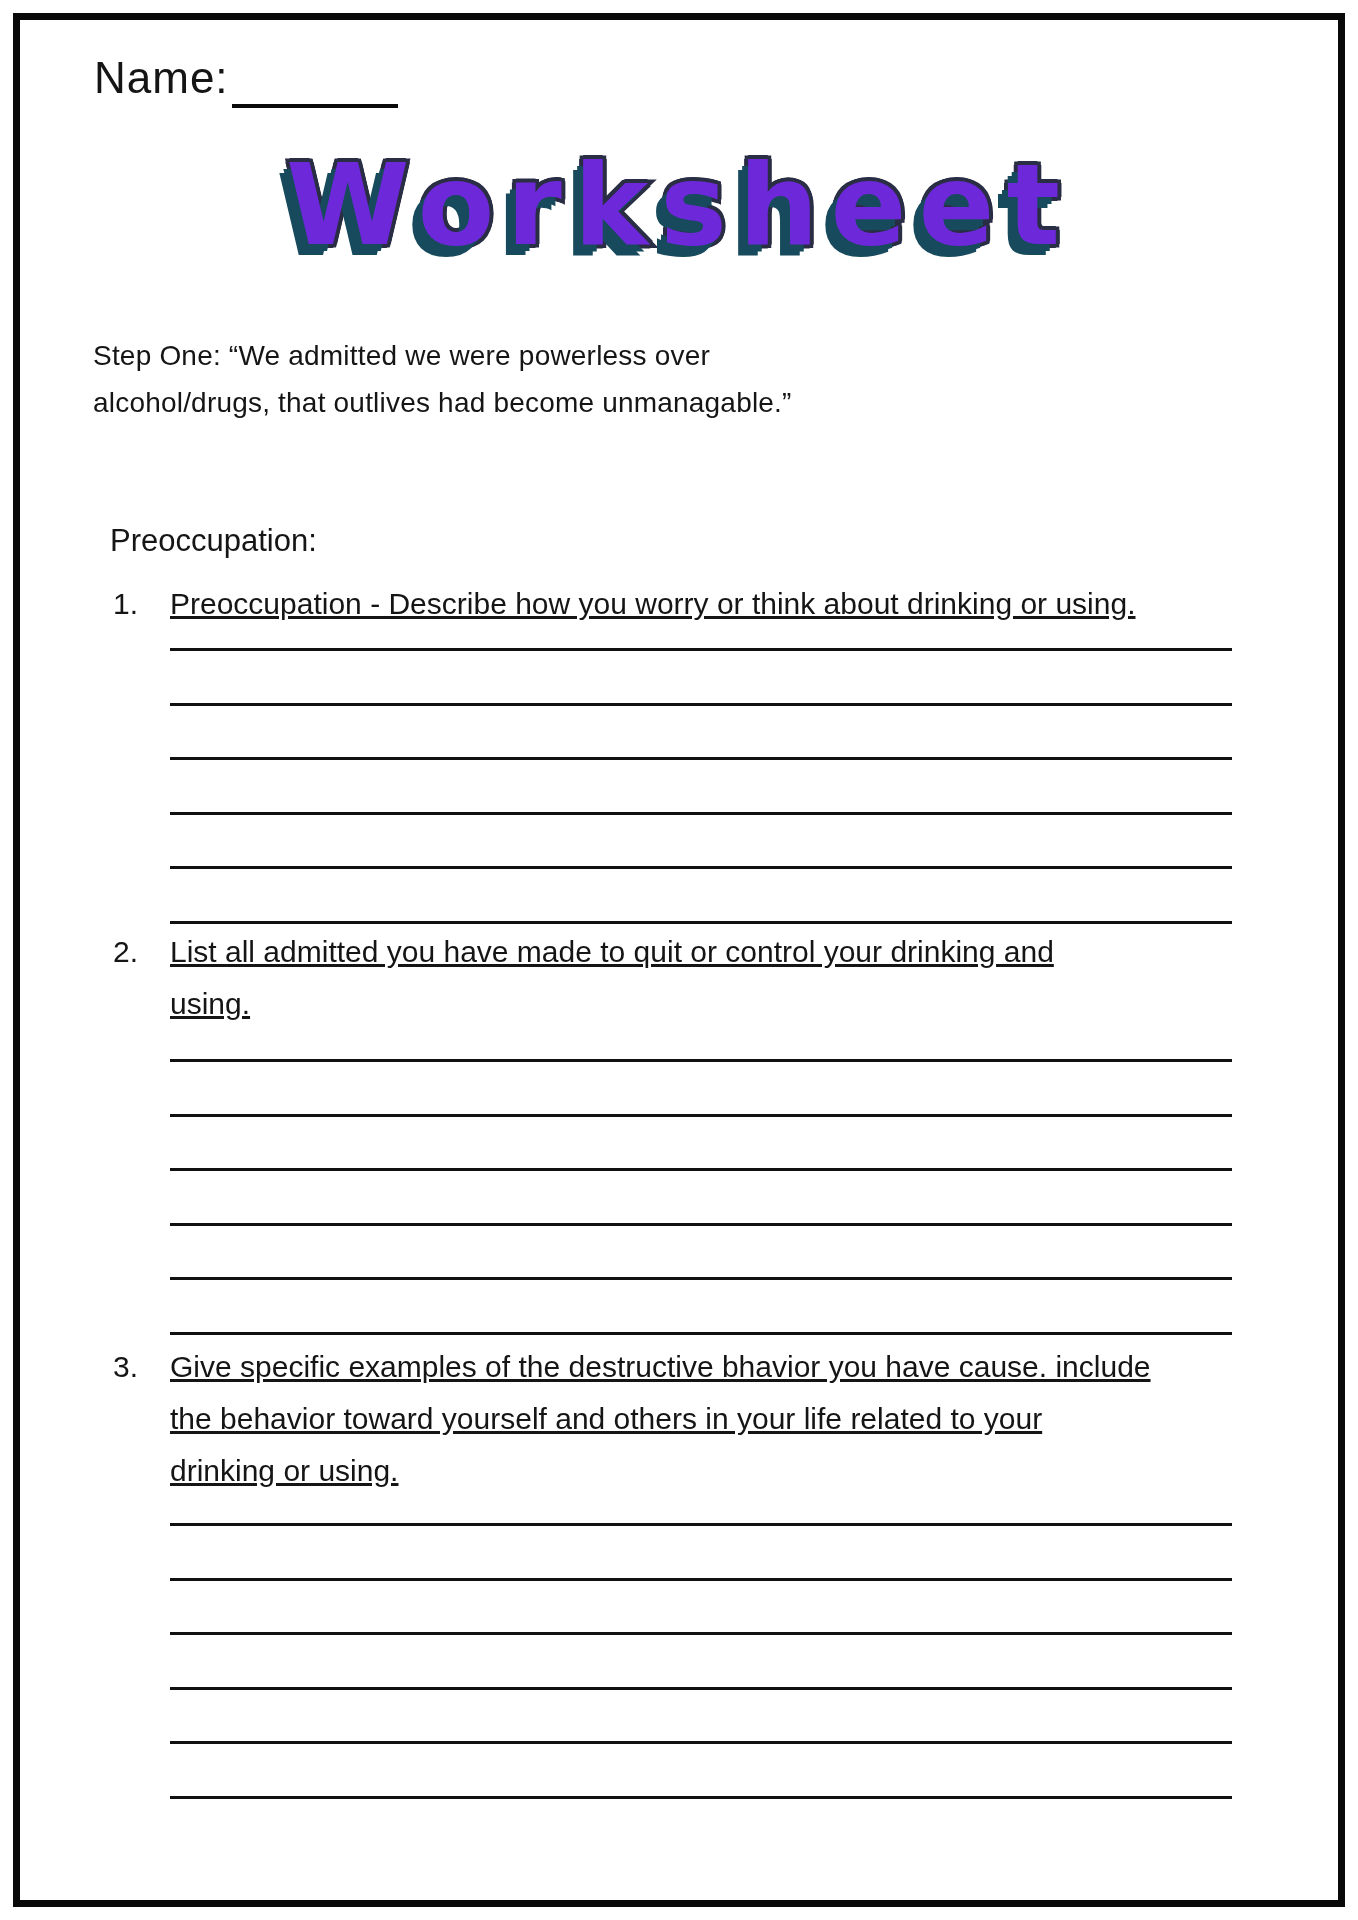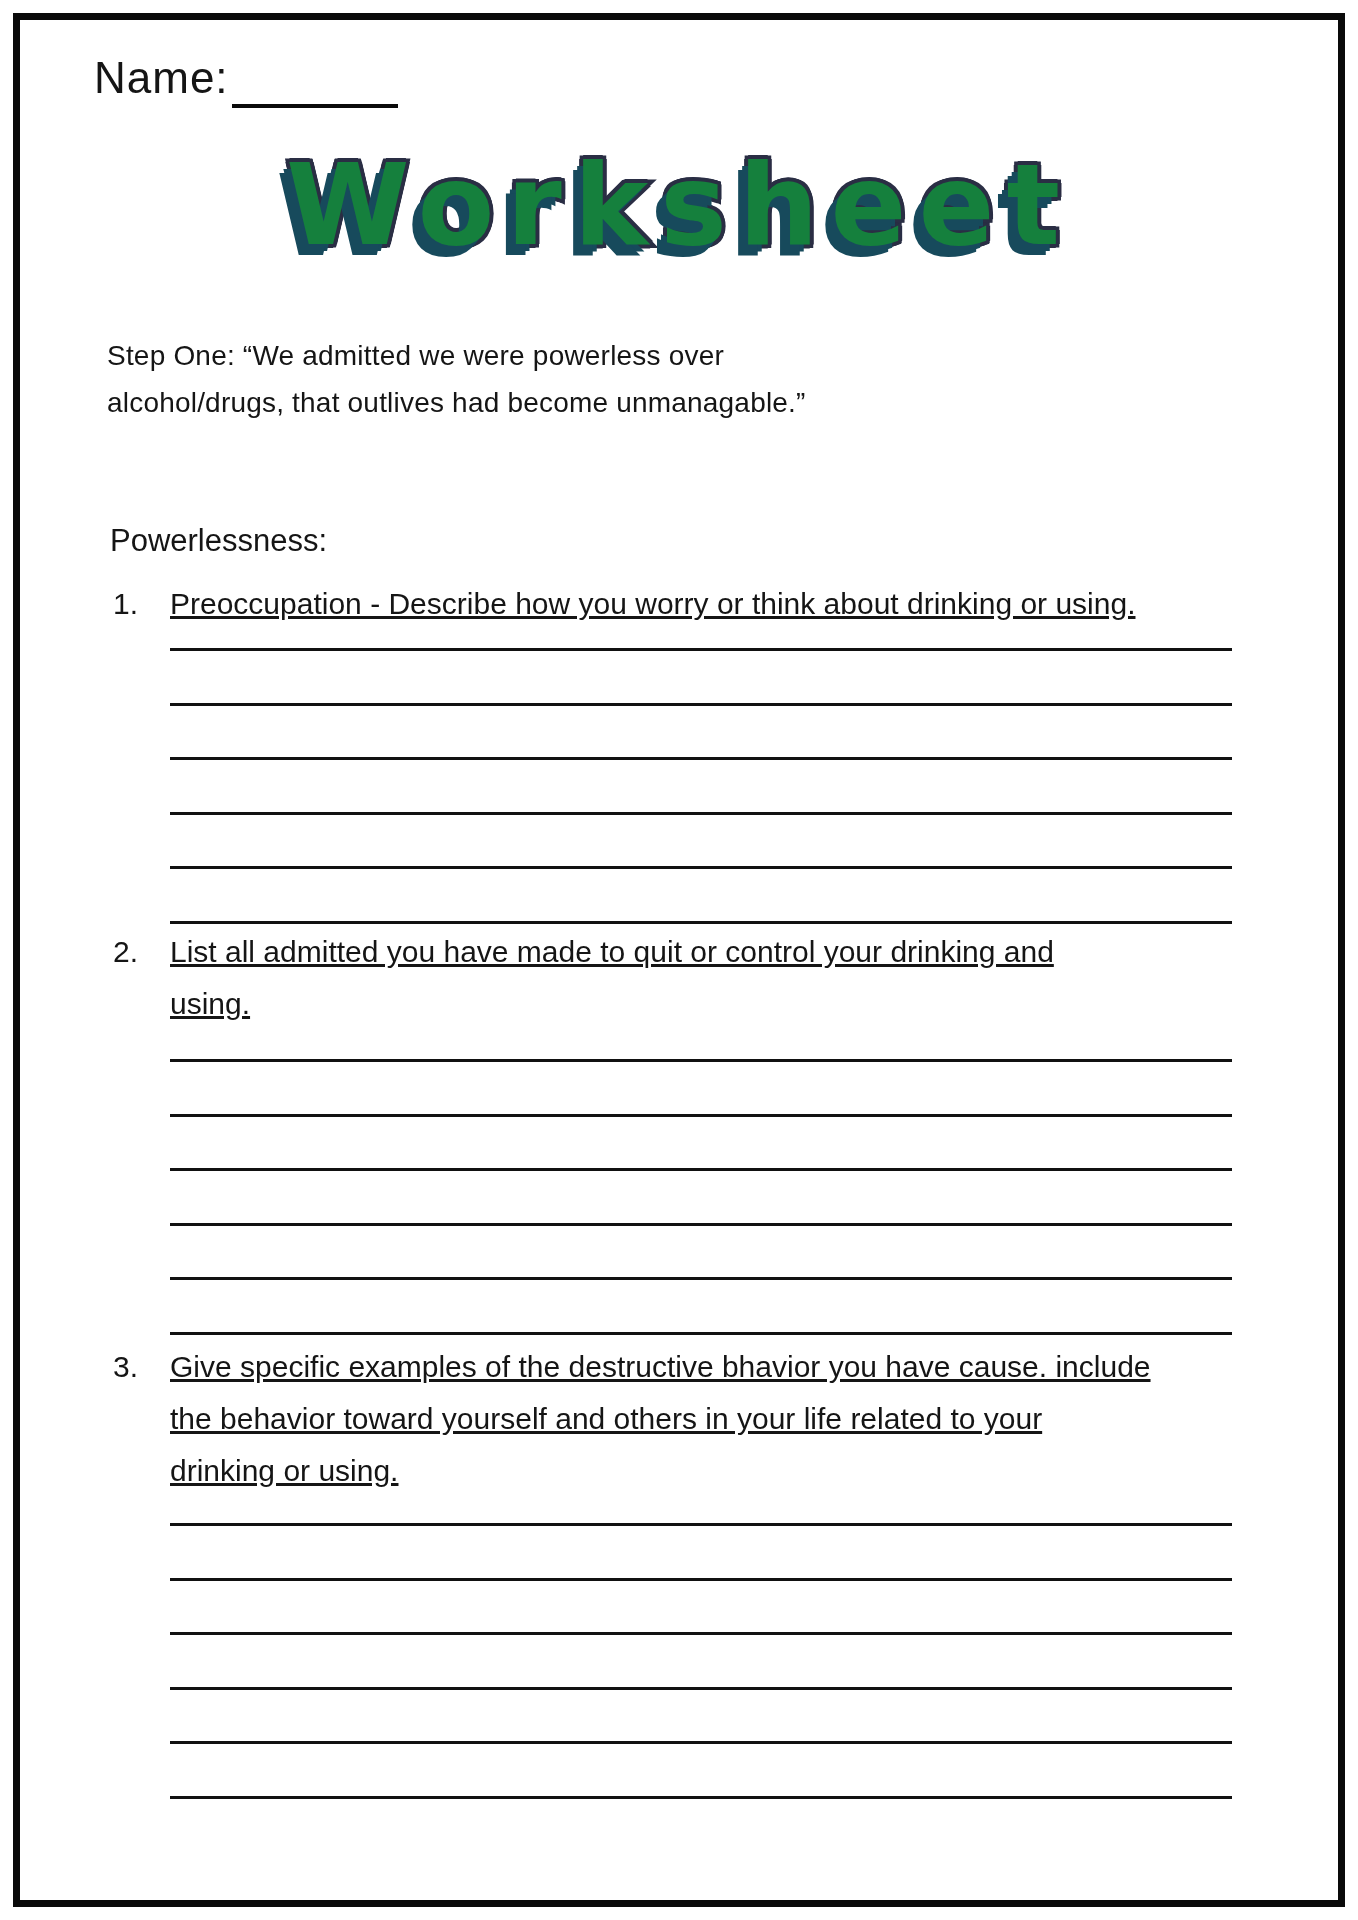--- a/index.html
+++ b/index.html
@@ -42,38 +42,38 @@
   .title {
     position: absolute;
     left: 0;
     right: 0;
     top: 140px;
     text-align: center;
     font-family: "DejaVu Sans", sans-serif;
     font-weight: bold;
     font-size: 112px;
     letter-spacing: 12px;
-    color: #15803d;
+    color: #6d28d9;
     -webkit-text-stroke: 7px var(--title-outline, #2a2e44);
     paint-order: stroke fill;
     text-shadow:
       -10px 11px 0 var(--title-shadow, #174a5c),
       -6px 7px 0 var(--title-shadow, #174a5c),
       3px 3px 0 var(--title-outline, #2a2e44),
       -3px 3px 0 var(--title-outline, #2a2e44),
       3px -3px 0 var(--title-outline, #2a2e44),
       -3px -3px 0 var(--title-outline, #2a2e44),
       4px 0 0 var(--title-outline, #2a2e44),
       -4px 0 0 var(--title-outline, #2a2e44),
       0 4px 0 var(--title-outline, #2a2e44),
       0 -4px 0 var(--title-outline, #2a2e44);
   }
   .quote {
     position: absolute;
-    left: 107px;
+    left: 93px;
     top: 332px;
     font-size: 28px;
     line-height: 47px;
     white-space: pre-line;
     letter-spacing: 0.2px;
   }
   .section-heading {
     position: absolute;
     left: 110px;
     top: 521px;
@@ -120,21 +120,21 @@
 <div class="frame"></div>
 
 <div class="name-label">Name:</div>
 <div class="name-underline"></div>
 
 <div class="title">Worksheet</div>
 
 <div class="quote">Step One: “We admitted we were powerless over
 alcohol/drugs, that outlives had become unmanagable.”</div>
 
-<div class="section-heading">Powerlessness:</div>
+<div class="section-heading">Preoccupation:</div>
 
 <div class="item item-1">
   <span class="num">1.</span>
   <span class="item-text">Preoccupation - Describe how you worry or think about drinking or using.</span>
 </div>
 <div class="lines lines-1">
     <div class="blank-line"></div>
     <div class="blank-line"></div>
     <div class="blank-line"></div>
     <div class="blank-line"></div>

